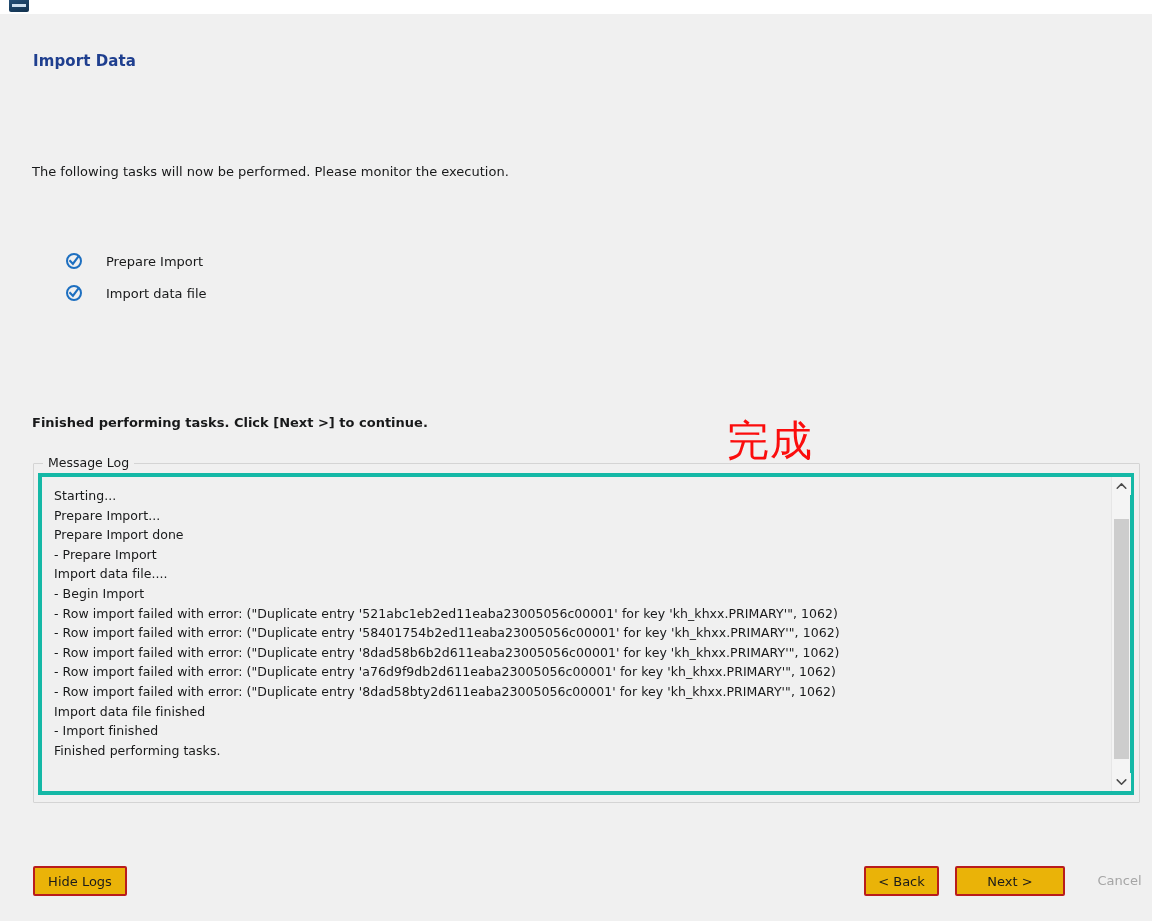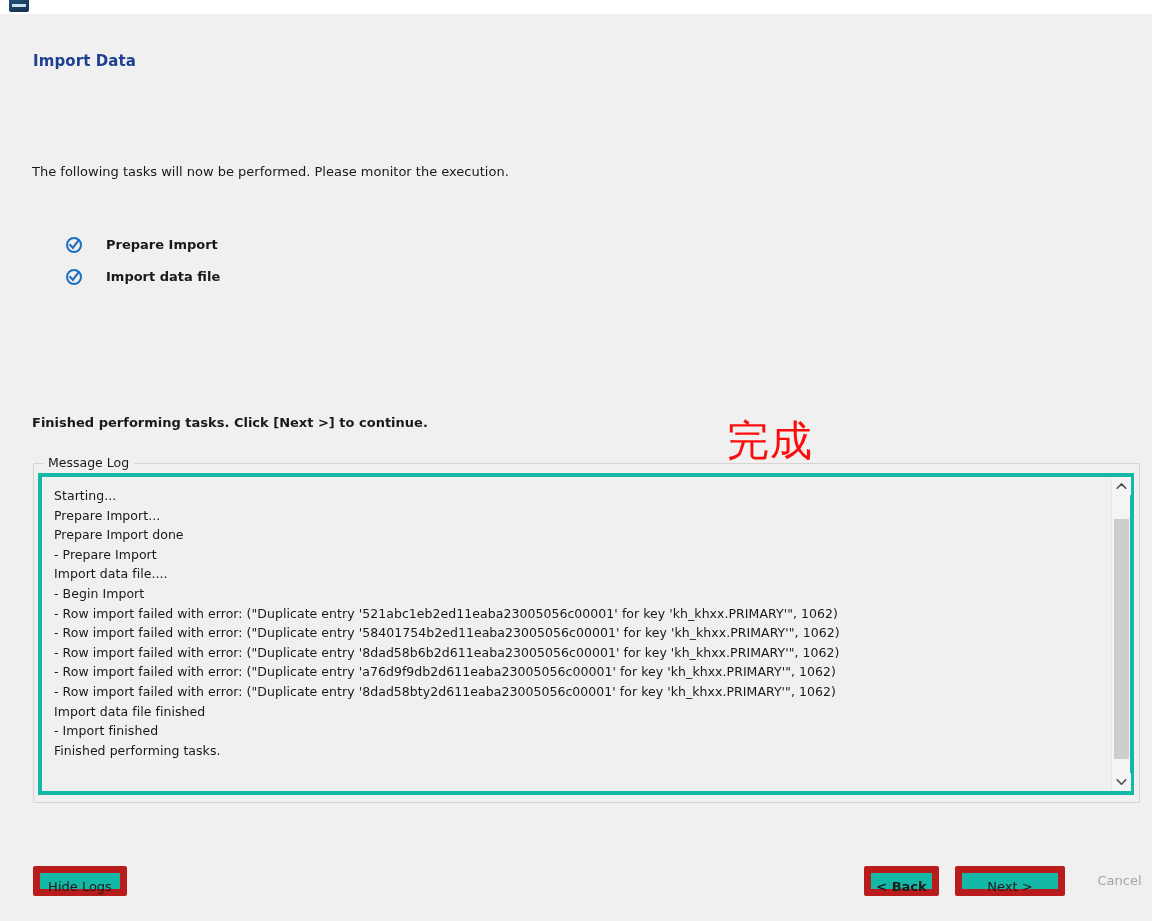--- a/index.html
+++ b/index.html
@@ -78,23 +78,22 @@
   }
 
   
   .task-list {
     position: absolute;
     left: 66px;
     top: 223px;
   }
   .task-row {
     display: flex;
-    align-items: flex-start;
+    align-items: flex-end;
     height: 32px;
-    font-weight: bold;
   }
   .task-check {
     position: relative;
     width: 16px;
     height: 16px;
     flex: 0 0 16px;
   }
   .task-check svg { display: block; }
   .task-label {
     margin-left: 24px;
@@ -213,34 +212,34 @@
     width: 15px;
     top: 24px;
     height: 240px;
     background: #cdcdcd;
   }
 
   
   .btn {
     position: absolute;
     height: 30px;
-    border: 7px solid #b91c1c;
-    background: #14b8a6;
+    border: 2px solid #b91c1c;
+    background: #eab308;
     color: #1b1b1b;
     font-size: 13px;
     font-family: "DejaVu Sans", "Liberation Sans", sans-serif;
     border-radius: 2px;
     padding: 0;
     box-sizing: border-box;
     cursor: default;
     line-height: 28px;
     text-align: center;
   }
   .btn-hide-logs { left: 33px;  top: 852px; width: 94px; }
-  .btn-back      { left: 864px; top: 852px; width: 75px; font-weight: bold; }
+  .btn-back      { left: 864px; top: 852px; width: 75px; }
   .btn-next      { left: 955px; top: 852px; width: 110px; }
   .btn-cancel {
     left: 1082px; top: 852px; width: 75px;
     border: none;
     background: transparent;
     color: #a5a5a5;
   }
 </style>
 </head>
 <body>

